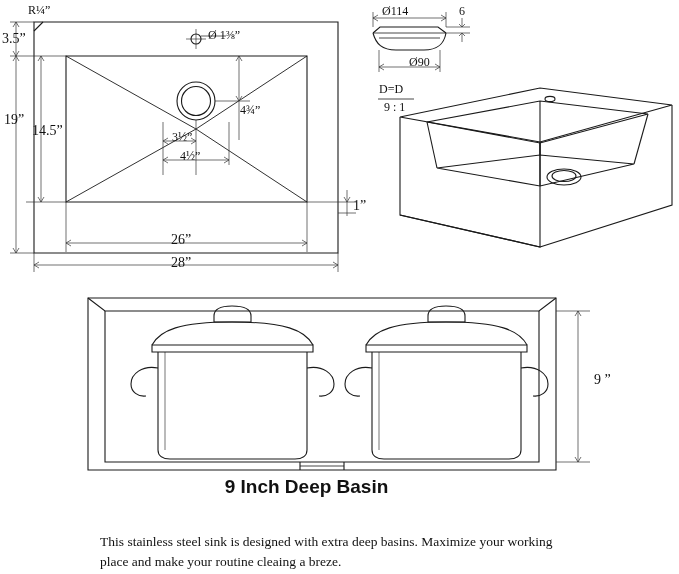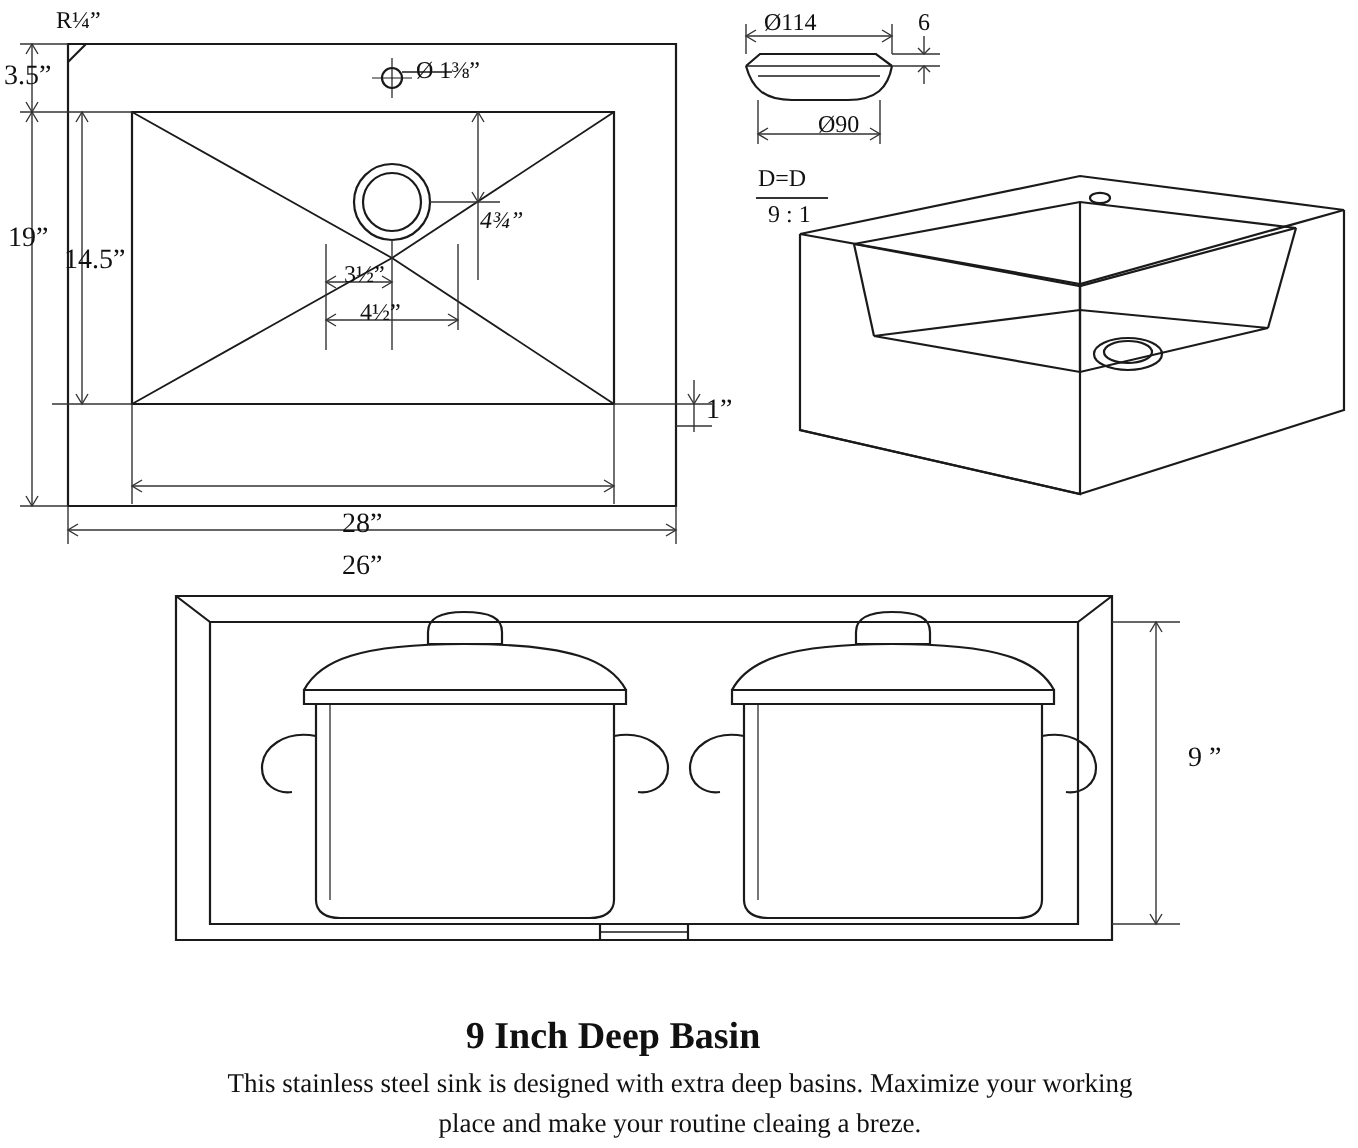--- a/index.html
+++ b/index.html
@@ -30,34 +30,34 @@
   .lbl {
     position: absolute;
     font-family: "Liberation Serif", serif;
     color: #111111;
     white-space: nowrap;
     line-height: 1;
   }
   .caption-title {
     position: absolute;
     left: 0;
-    top: 508px;
+    top: 476px;
     width: 613px;
     text-align: center;
-    font-family: Liberation Serif, serif;
+    font-family: Liberation Sans, sans-serif;
     font-size: 19px;
     font-weight: bold;
     color: #111111;
   }
   .caption-body {
     position: absolute;
     left: 100px;
     top: 532px;
     width: 480px;
-    text-align: center;
+    text-align: left;
     font-family: "Liberation Serif", serif;
     font-size: 13.5px;
     color: #111111;
     line-height: 1.5;
   }
   .md { font-size: 12px; }
   .lg { font-size: 14px; }
 </style>
 </head>
 <body>
@@ -243,25 +243,25 @@
         <path d="M575 457 L578 462 L581 457"></path>
       </g>
 
     </g>
   </svg>
 
   <div class="lbl md" style="left:28px; top:4px;">R¼”</div>
   <div class="lbl lg" style="left:2px; top:32px;">3.5”</div>
   <div class="lbl lg" style="left:4px; top:113px;">19”</div>
   <div class="lbl lg" style="left:32px; top:124px;">14.5”</div>
-  <div class="lbl lg" style="left:171px; top:233px;margin-top:44px;">26”</div>
+  <div class="lbl lg" style="left:171px; top:233px;">26”</div>
   <div class="lbl lg" style="left:171px; top:256px;">28”</div>
   <div class="lbl lg" style="left:353px; top:199px;">1”</div>
   <div class="lbl md" style="left:208px; top:29px;">Ø 1⅜”</div>
-  <div class="lbl md" style="left:240px; top:104px;font-style:italic;">4¾”</div>
+  <div class="lbl md" style="left:240px; top:104px;">4¾”</div>
   <div class="lbl md" style="left:172px; top:131px;">3½”</div>
   <div class="lbl md" style="left:180px; top:150px;">4½”</div>
 
   <div class="lbl md" style="left:382px; top:5px;">Ø114</div>
   <div class="lbl md" style="left:459px; top:5px;">6</div>
   <div class="lbl md" style="left:381px; top:56px;margin-left:28px;">Ø90</div>
   <div class="lbl md" style="left:379px; top:83px;">D=D</div>
   <div class="lbl md" style="left:384px; top:101px;">9 : 1</div>
 
   <div class="lbl lg" style="left:594px; top:373px;">9 ”</div>

